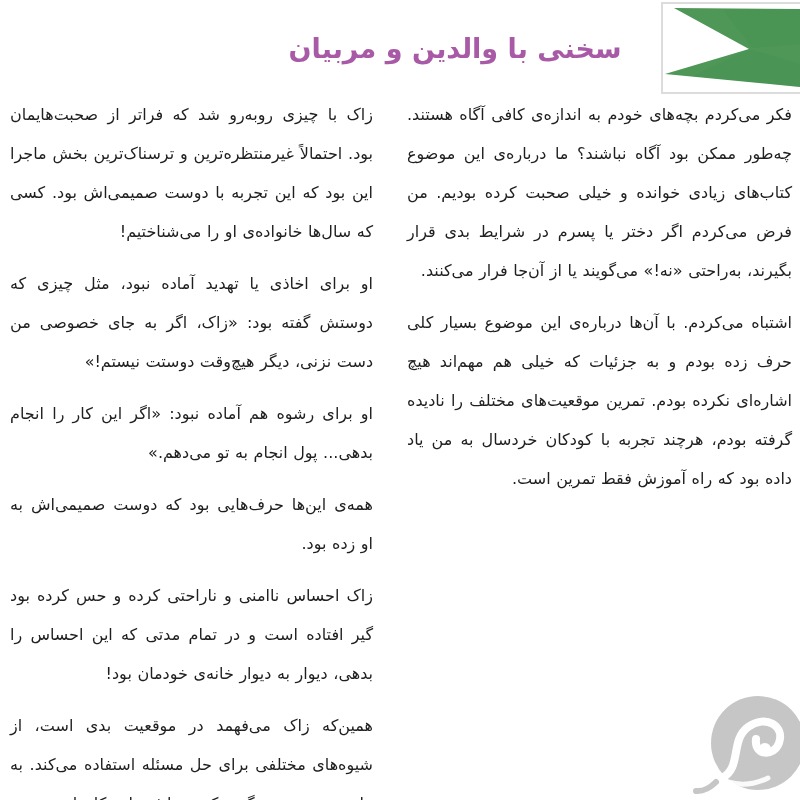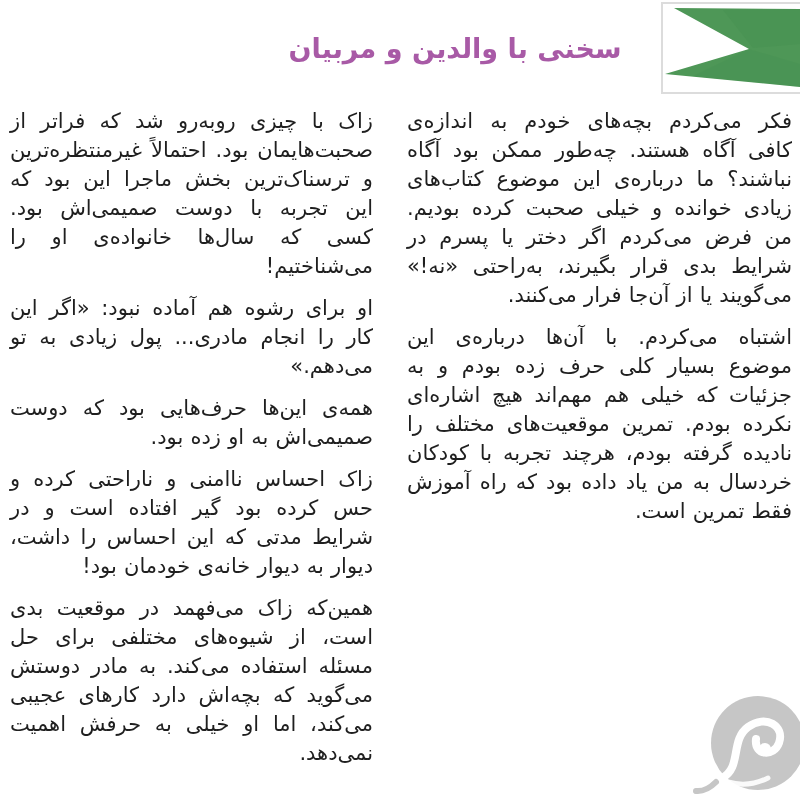--- a/index.html
+++ b/index.html
@@ -36,23 +36,23 @@
     position:absolute;
     top:95px;right:8px;left:8px;
     display:flex;
     gap:34px;
     direction:rtl;
   }
   .col{flex:none;}
   .col-right{width:385px;}
   .col-left{width:363px;}
   .col p{
-    margin:12px 0 13px 0;
-    font-size:21px;
-    line-height:29px;
+    margin:0 0 13px 0;
+    font-size:16px;
+    line-height:39px;
     text-align:justify;
     color:var(--text-color,#1f1f1f);
     word-spacing:0.5px;
   }
   
   .watermark{
     position:absolute;
     bottom:-4px;right:-6px;
     width:118px;height:118px;
     color:var(--watermark-color,#c6c6c6);
@@ -75,23 +75,24 @@
 
   <div class="page-title">سخنی با والدین و مربیان</div>
 
   <div class="columns">
     <div class="col col-right">
       <p>فکر می‌کردم بچه‌های خودم به اندازه‌ی کافی آگاه هستند. چه‌طور ممکن بود آگاه نباشند؟ ما درباره‌ی این موضوع کتاب‌های زیادی خوانده و خیلی صحبت کرده بودیم. من فرض می‌کردم اگر دختر یا پسرم در شرایط بدی قرار بگیرند، به‌راحتی «نه!» می‌گویند یا از آن‌جا فرار می‌کنند.</p>
       <p>اشتباه می‌کردم. با آن‌ها درباره‌ی این موضوع بسیار کلی حرف زده بودم و به جزئیات که خیلی هم مهم‌اند هیچ اشاره‌ای نکرده بودم. تمرین موقعیت‌های مختلف را نادیده گرفته بودم، هرچند تجربه با کودکان خردسال به من یاد داده بود که راه آموزش فقط تمرین است.</p>
     </div>
     <div class="col col-left">
       <p>زاک با چیزی روبه‌رو شد که فراتر از صحبت‌هایمان بود. احتمالاً غیرمنتظره‌ترین و ترسناک‌ترین بخش ماجرا این بود که این تجربه با دوست صمیمی‌اش بود. کسی که سال‌ها خانواده‌ی او را می‌شناختیم!</p>
-      <p>او برای رشوه هم آماده نبود: «اگر این کار را انجام مادری... پول زیادی به تو می‌دهم.»</p>
+      <p>او برای اخاذی یا تهدید آماده نبود، مثل چیزی که دوستش گفته بود: «زاک، اگر به جای خصوصی من دست نزنی، دیگر هیچ‌وقت دوستت نیستم!»</p>
+      <p>او برای رشوه هم آماده نبود: «اگر این کار را انجام بدهی... پول انجام به تو می‌دهم.»</p>
       <p>همه‌ی این‌ها حرف‌هایی بود که دوست صمیمی‌اش به او زده بود.</p>
-      <p>زاک احساس ناامنی و ناراحتی کرده و حس کرده بود گیر افتاده است و در شرایط مدتی که این احساس را داشت، دیوار به دیوار خانه‌ی خودمان بود!</p>
+      <p>زاک احساس ناامنی و ناراحتی کرده و حس کرده بود گیر افتاده است و در تمام مدتی که این احساس را بدهی، دیوار به دیوار خانه‌ی خودمان بود!</p>
       <p>همین‌که زاک می‌فهمد در موقعیت بدی است، از شیوه‌های مختلفی برای حل مسئله استفاده می‌کند. به مادر دوستش می‌گوید که بچه‌اش دارد کارهای عجیبی می‌کند، اما او خیلی به حرفش اهمیت نمی‌دهد.</p>
     </div>
   </div>
 
   <div class="watermark">
     <svg viewBox="0 0 118 118" aria-hidden="true">
       <circle cx="70" cy="57" r="47" fill="currentColor"></circle>
       <path d="M28,96 Q18,106 8,105" stroke="currentColor" stroke-width="6" fill="none" stroke-linecap="round"></path>
       <path d="M34,92 C54,82 42,54 60,41 C78,28 97,40 91,57 C86,71 66,70 68,53" stroke="#ffffff" stroke-width="8" fill="none" stroke-linecap="round"></path>
       <circle cx="77" cy="63" r="6" fill="#ffffff"></circle>

